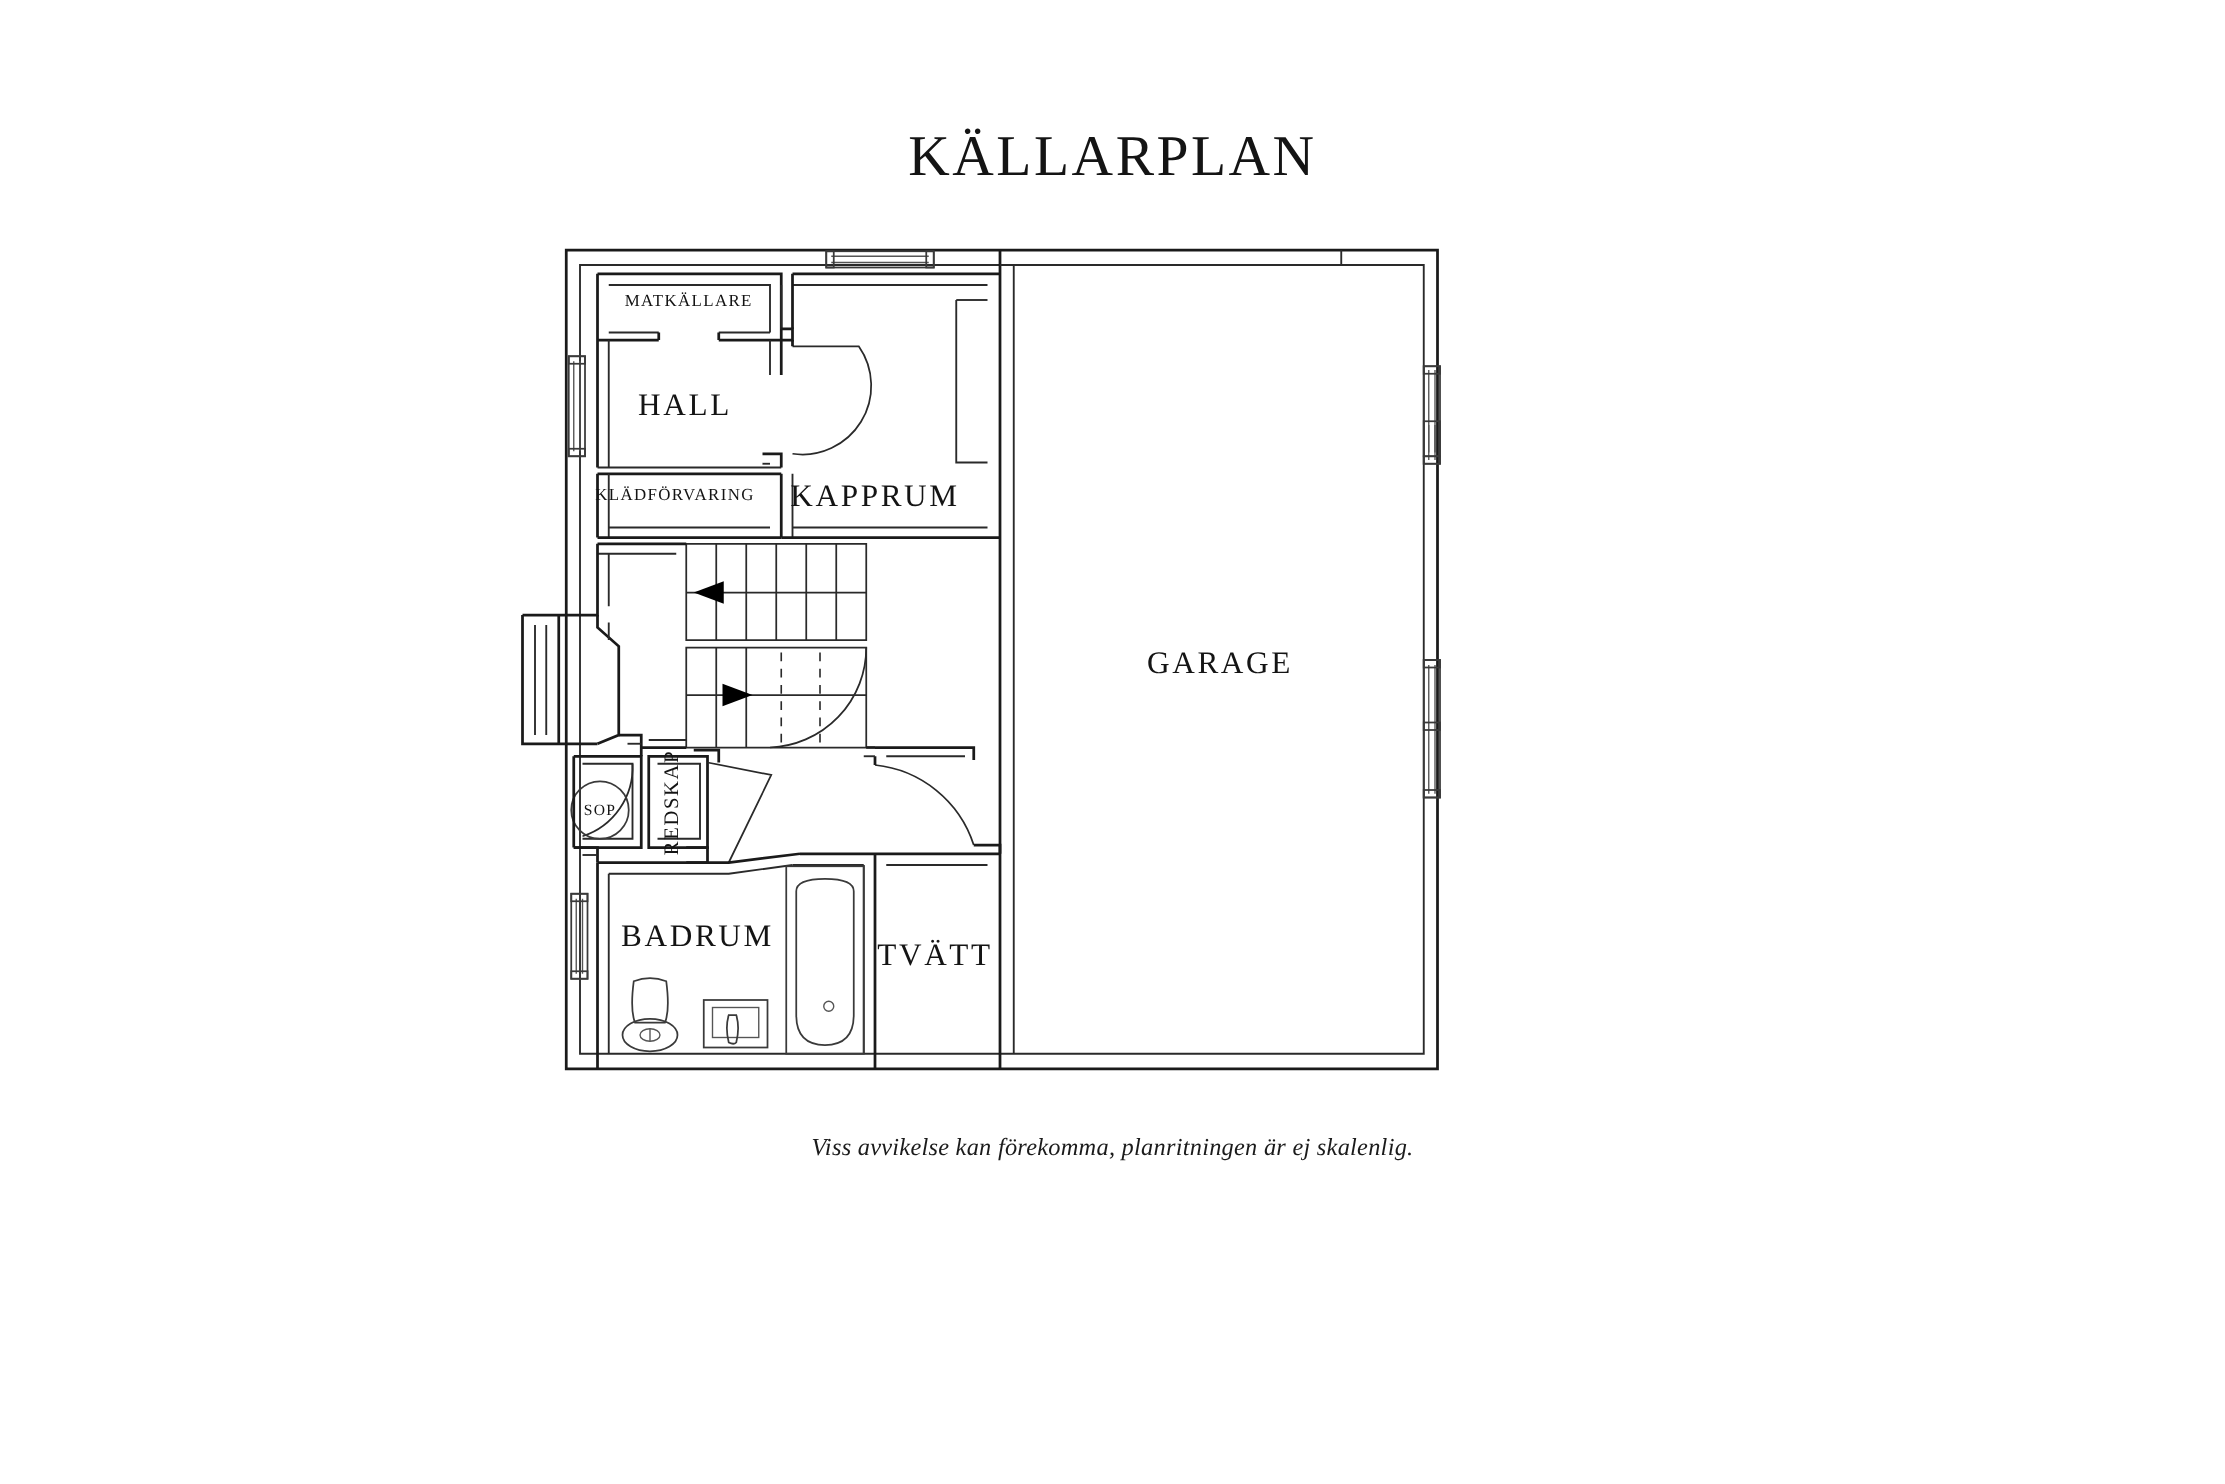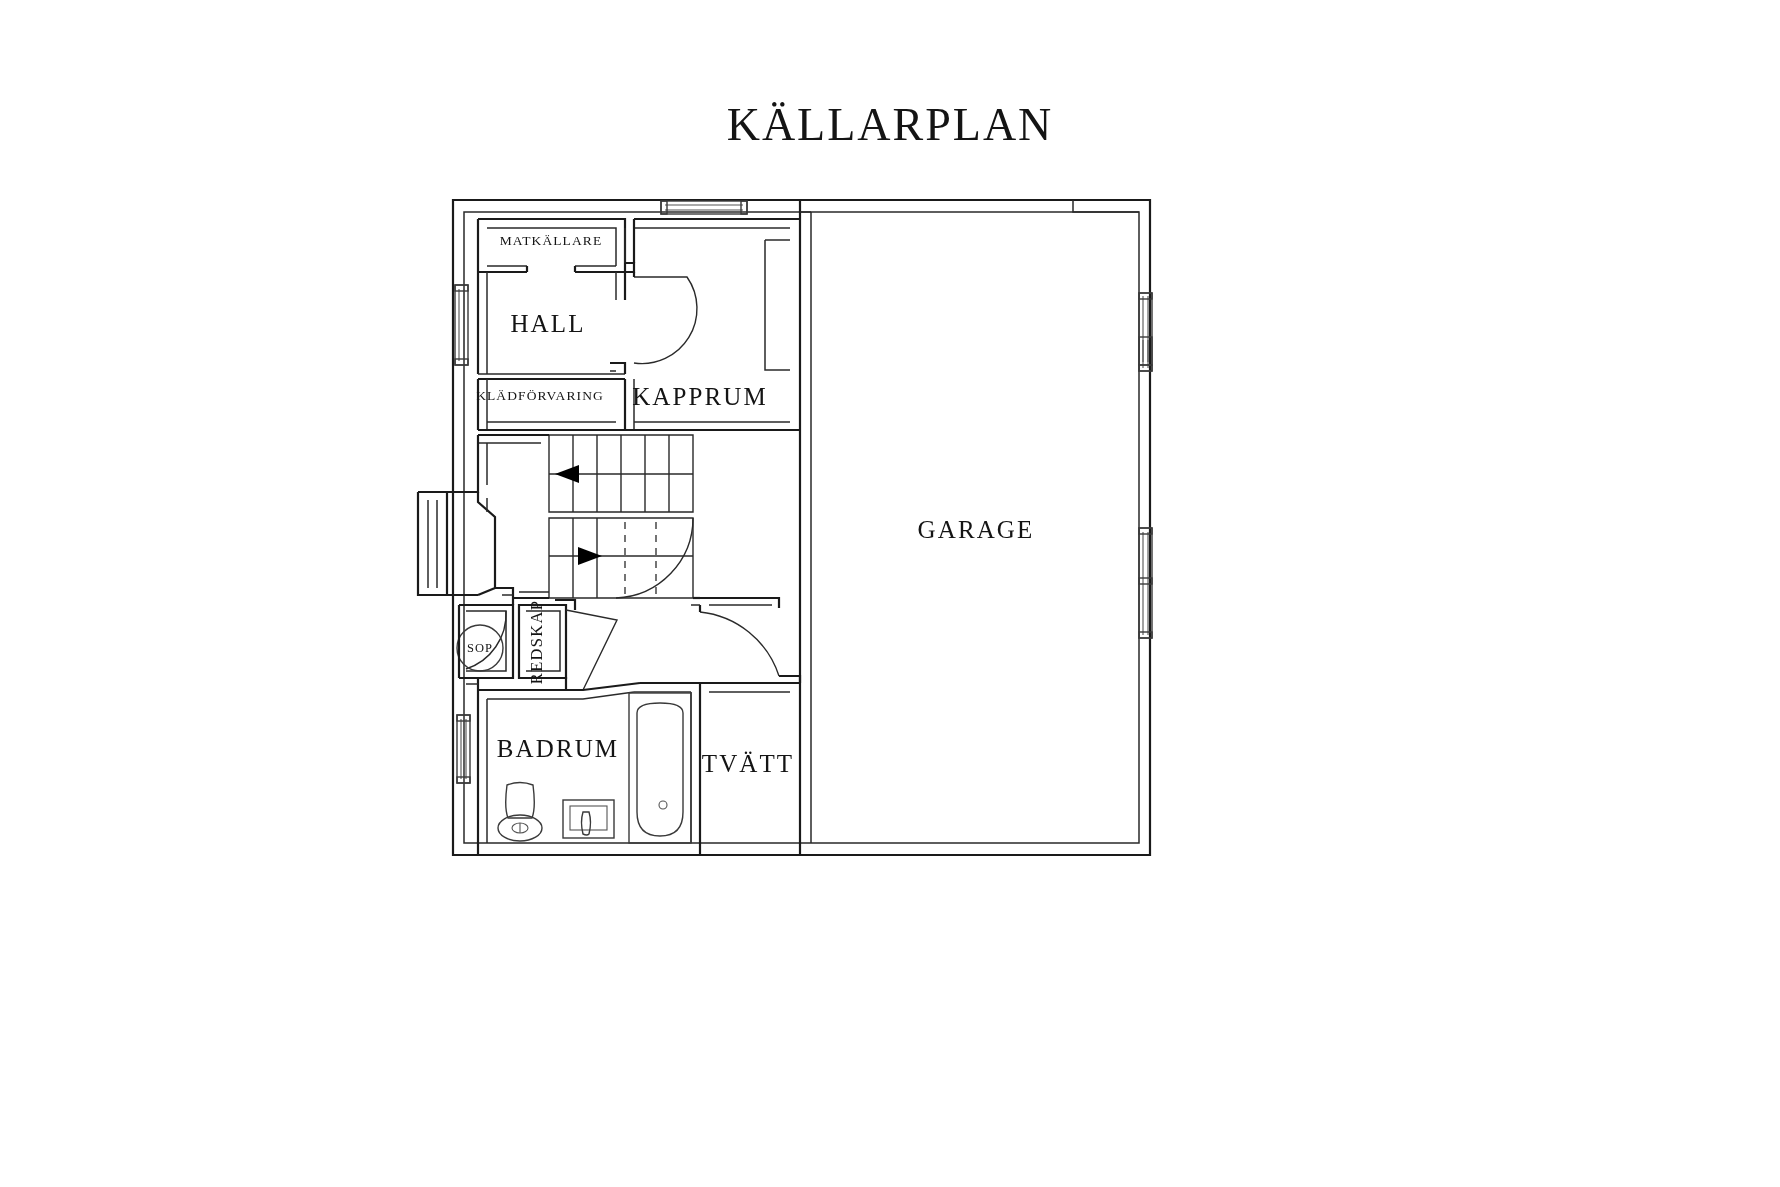--- a/index.html
+++ b/index.html
@@ -290,14 +290,15 @@
       <path class="wall" d="M459,605 L459,678"></path>
       <path class="wall" d="M459,678 L478,678 L478,690"></path>
       <path class="wall-thin" d="M466,684 L478,684"></path>
       <path class="wall" d="M513,598 L549,598"></path>
       <path class="wall-thin" d="M519,592 L549,592"></path>
       <path class="wall" d="M693,598 L700,598"></path>
     </g>
 
   </svg>
 
+  <div id="plan-caption">Viss avvikelse kan förekomma, planritningen är ej skalenlig.</div>
 
 </div>
 
 </body></html>

